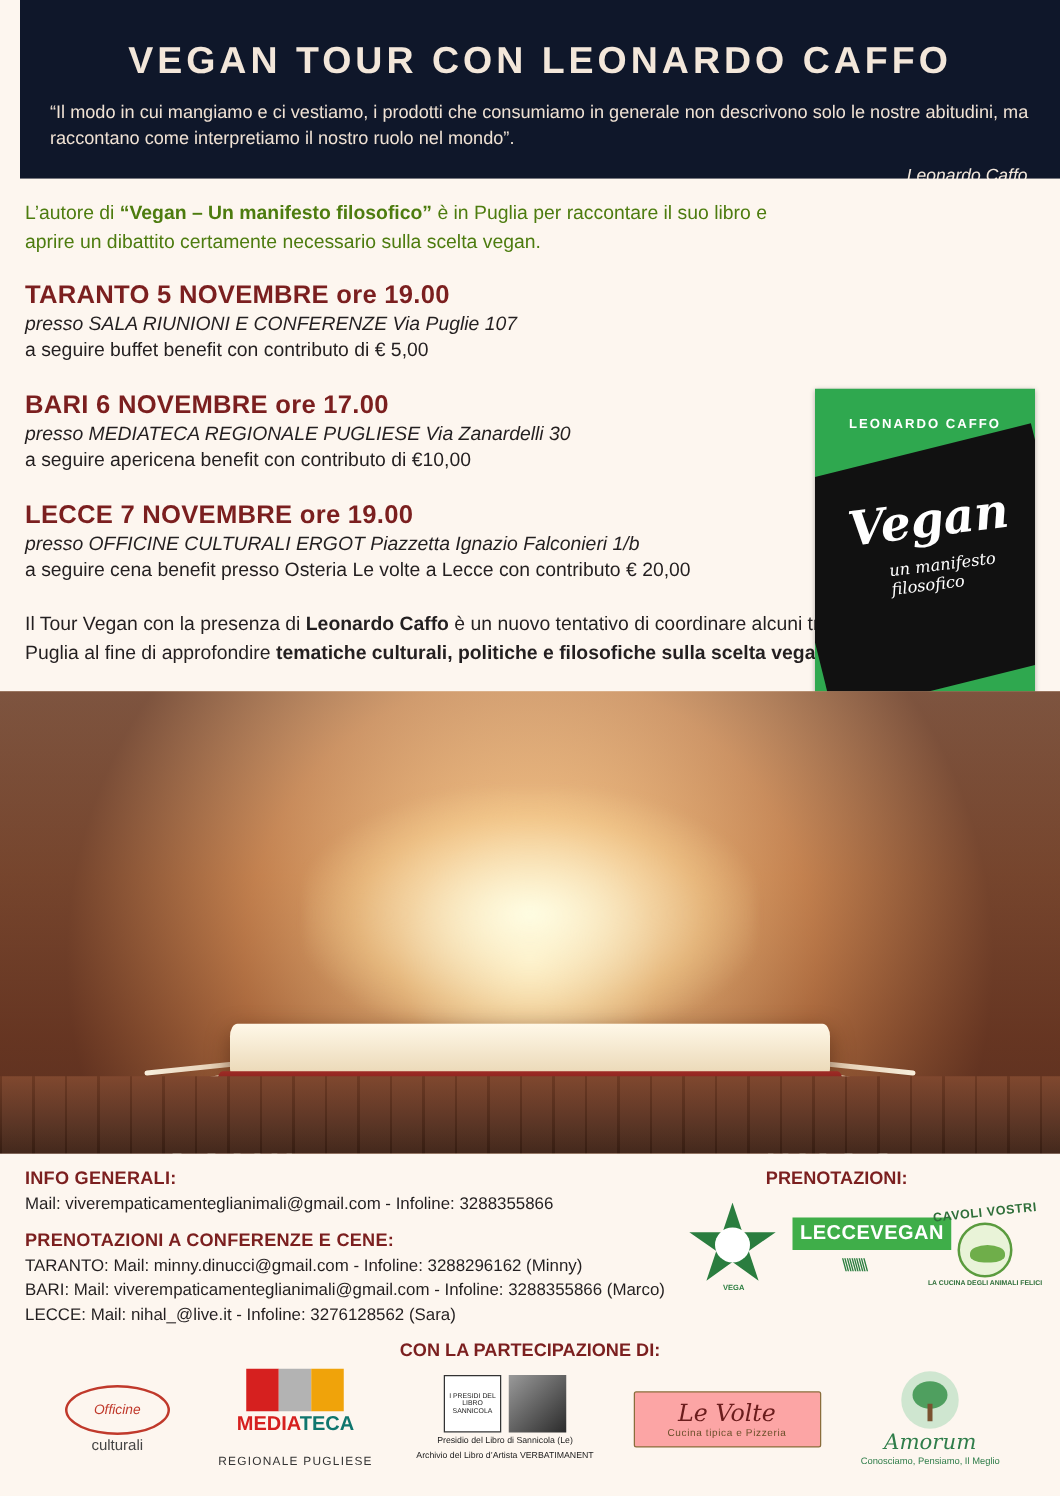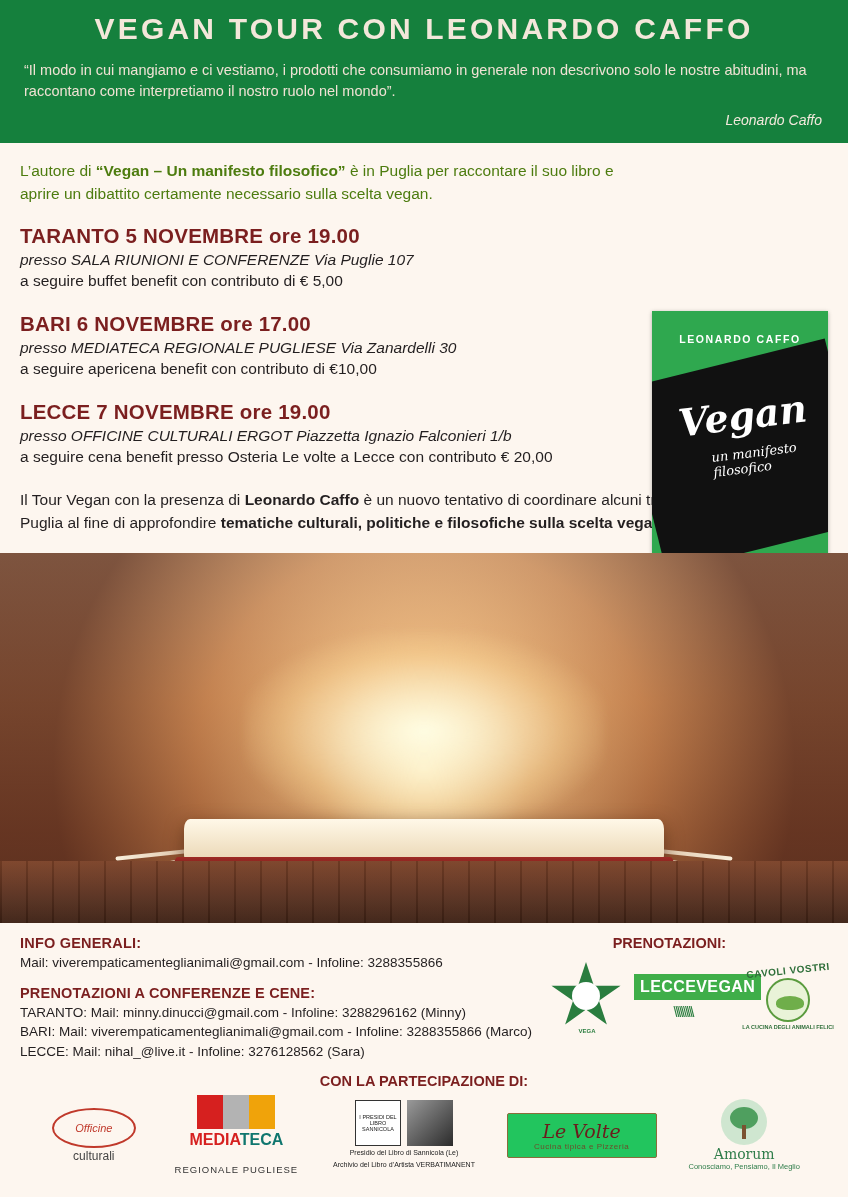--- a/index.html
+++ b/index.html
@@ -7,25 +7,26 @@
     width: 848px; height: 1197px;
     font-family: "Liberation Sans", sans-serif;
     background: #ffffff;
     overflow: hidden;
     position: relative;
   }
   .poster { width: 848px; height: 1197px; position: relative; background: #fdf6ef; }
 
   
   .header {
-    background: #15803d;
+    background: #0f172a;
     height: 143px;
-    padding: 6px 20px 10px 20px;
+    padding: 26px 20px 10px 20px;
     color: #f5e9dd;
     position: relative;
+    margin-left: 16px;
   }
   .header-title {
     text-align: center;
     font-size: 30px;
     letter-spacing: 3.2px;
     font-weight: bold;
     color: #f3e7da;
     margin-top: 6px;
     margin-bottom: 14px;
     white-space: nowrap;
@@ -335,40 +336,40 @@
   .pres-row { display: flex; justify-content: center; gap: 6px; align-items: flex-end; }
   .pres-card {
     width: 46px; height: 46px; border: 1.5px solid #333; background: #fff;
     font-size: 5.5px; color: #222; display: flex; align-items: center; justify-content: center; text-align: center;
   }
   .pres-photo { width: 46px; height: 46px; background: linear-gradient(135deg,#9a9a9a,#2b2b2b); }
   .pres-cap { font-size: 7px; color: #222; margin-top: 3px; line-height: 1.25; }
 
   .volte-logo { width: 150px; }
   .volte-box {
-    border: 1.5px solid #8a6d3b; background: #22c55e;
+    border: 1.5px solid #8a6d3b; background: #fca5a5;
     padding: 6px 22px; border-radius: 2px;
   }
   .volte-name { font-family: "DejaVu Serif", serif; font-style: italic; font-size: 19px; color: #6b1d1d; }
   .volte-sub { font-size: 8px; color: #6b4f2a; letter-spacing: .5px; }
 
   .amo-logo { width: 120px; }
   .amo-tree {
     width: 46px; height: 46px; border-radius: 50%; background: #cfe6d0;
     margin: 0 auto; position: relative;
   }
   .amo-tree:before {
     content: ""; position: absolute; left: 50%; top: 8px; transform: translateX(-50%);
     width: 28px; height: 22px; border-radius: 50%; background: #4f9f5f;
   }
   .amo-tree:after {
     content: ""; position: absolute; left: 50%; top: 26px; transform: translateX(-50%);
     width: 4px; height: 14px; background: #7a5230;
   }
-  .amo-name { font-family: "DejaVu Serif", serif; font-size: 14px; color: #2f7d4a; margin-top: 1px; }
+  .amo-name { font-family: "DejaVu Serif", serif; font-style: italic; font-size: 17px; color: #2f7d4a; margin-top: 1px; }
   .amo-sub { font-size: 7.5px; color: #2f7d4a; }
 </style>
 </head>
 <body>
 
 <div class="poster">
 
   <div class="header">
     <div class="header-title">VEGAN TOUR CON LEONARDO CAFFO</div>
     <div class="header-quote">“Il modo in cui mangiamo e ci vestiamo, i prodotti che consumiamo in generale non descrivono solo le nostre abitudini, ma raccontano come interpretiamo il nostro ruolo nel mondo”.</div>

